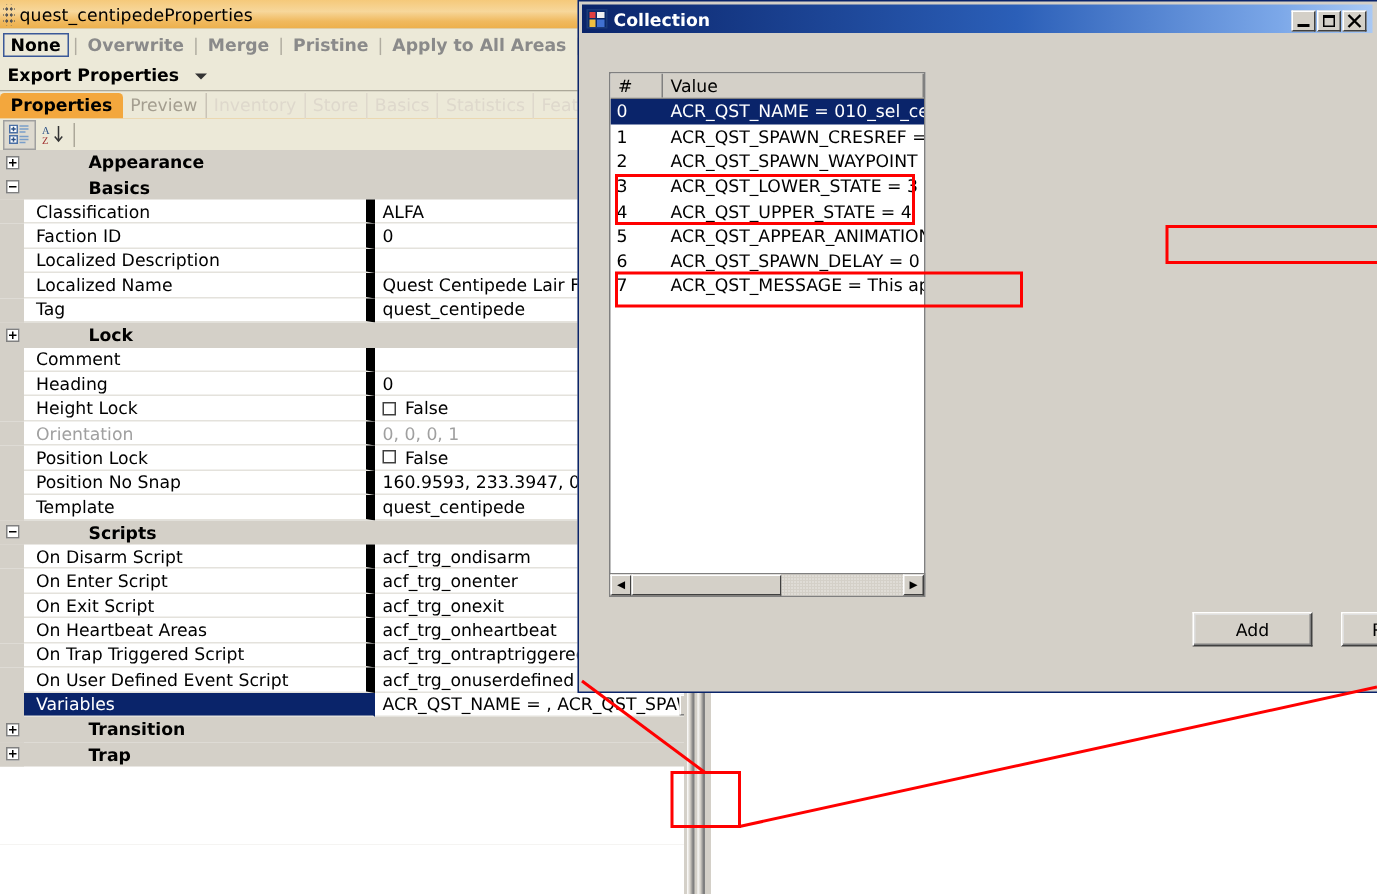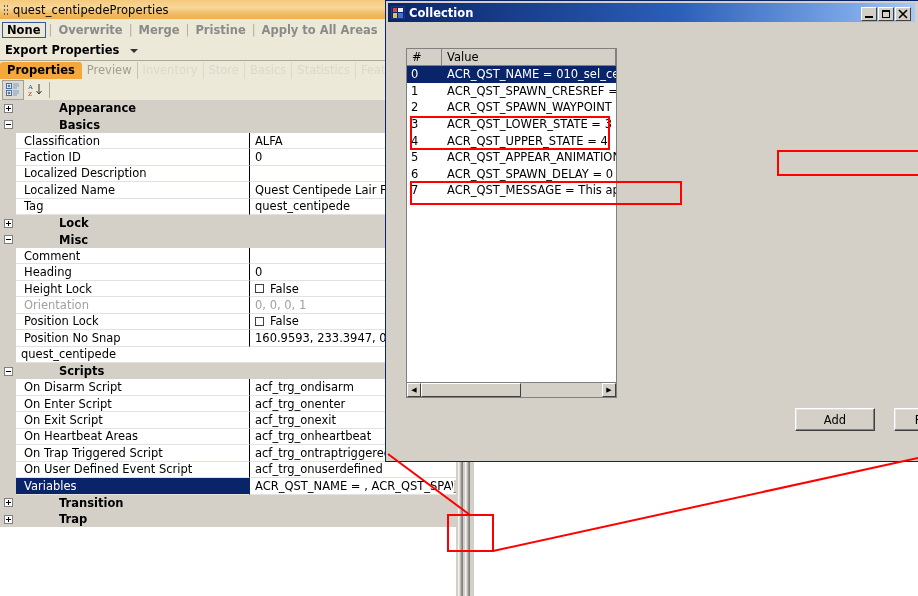--- a/index.html
+++ b/index.html
@@ -83,21 +83,21 @@
   .prow.cat{background:#d4d0c8;font-weight:bold;gap:37px;}
   .prow.cat .catname{padding-left:6px;}
   .expander{
     width:9px;height:9px;border:1px solid #808080;background:#fff;
     position:relative;box-sizing:border-box;
   }
   .expander:before{content:"";position:absolute;left:1px;top:3px;width:5px;height:1px;background:#000;}
   .expander.plus:after{content:"";position:absolute;left:3px;top:1px;width:1px;height:5px;background:#000;}
   .prow .pname{
     flex:0 0 234px;padding-left:8px;border-bottom:1px solid #e4e2dc;
-    border-right:1px solid #000000;height:100%;display:flex;align-items:center;
+    border-right:6px solid #000000;height:100%;display:flex;align-items:center;
     box-sizing:border-box;overflow:hidden;white-space:nowrap;
   }
   .prow .pval{
     flex:1;padding-left:5px;border-bottom:1px solid #e4e2dc;height:100%;
     display:flex;align-items:center;box-sizing:border-box;overflow:hidden;white-space:nowrap;
   }
   .prow.dim .pname,.prow.dim .pval{color:#a0a0a0;}
   .prow.sel .pname{background:#0a246a;color:#fff;border-right:1px solid #0a246a;}
   .cbox{width:9px;height:9px;border:1px solid #404040;background:#fff;
     display:inline-block;margin-right:6px;box-sizing:border-box;}
@@ -313,26 +313,20 @@
         <div class="pval">
           <span>quest_centipede</span>
         </div>
       </div>
       <div class="prow cat">
         <div class="gutter">
           <span class="expander plus"></span>
         </div>
         <span class="catname">Lock</span>
       </div>
-      <div class="prow cat">
-        <div class="gutter">
-          <span class="expander "></span>
-        </div>
-        <span class="catname">Misc</span>
-      </div>
       <div class="prow">
         <div class="gutter"></div>
         <div class="pname">Comment</div>
         <div class="pval">
           <span></span>
         </div>
       </div>
       <div class="prow">
         <div class="gutter"></div>
         <div class="pname">Heading</div>
@@ -365,20 +359,21 @@
       </div>
       <div class="prow">
         <div class="gutter"></div>
         <div class="pname">Position No Snap</div>
         <div class="pval">
           <span>160.9593, 233.3947, 0.85</span>
         </div>
       </div>
       <div class="prow">
         <div class="gutter"></div>
+        <div class="pname">Template</div>
         <div class="pval">
           <span>quest_centipede</span>
         </div>
       </div>
       <div class="prow cat">
         <div class="gutter">
           <span class="expander "></span>
         </div>
         <span class="catname">Scripts</span>
       </div>

